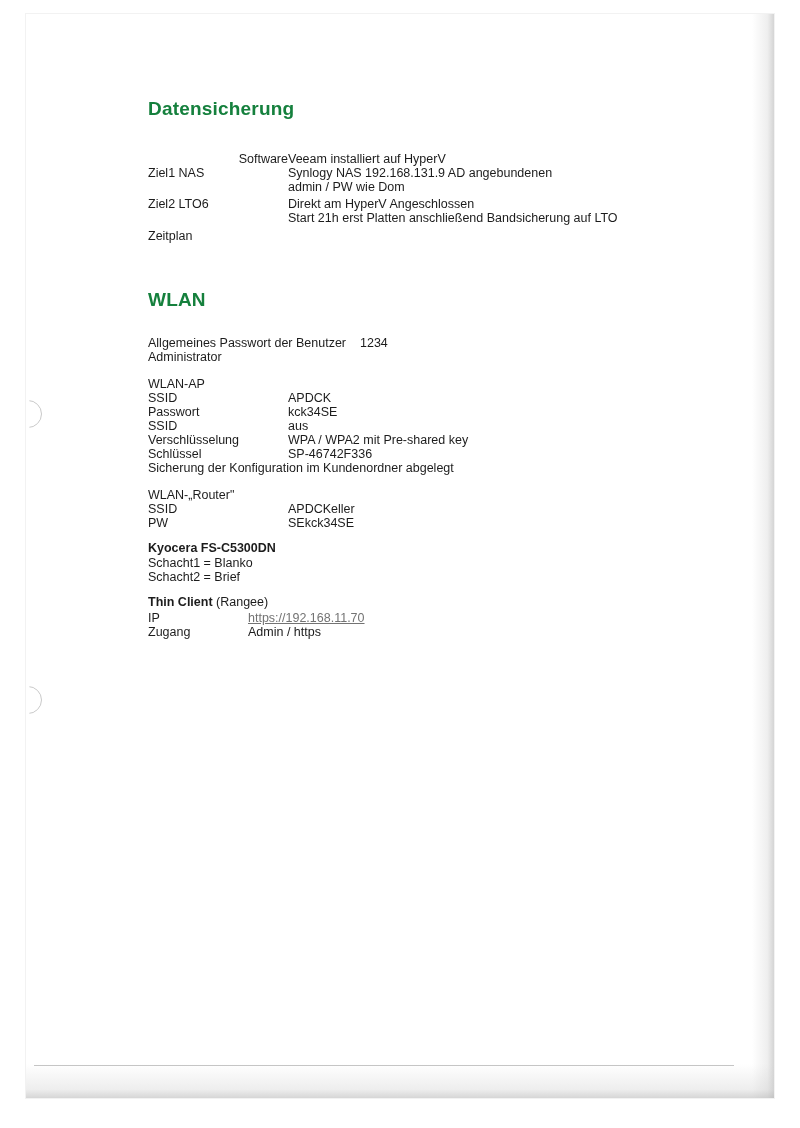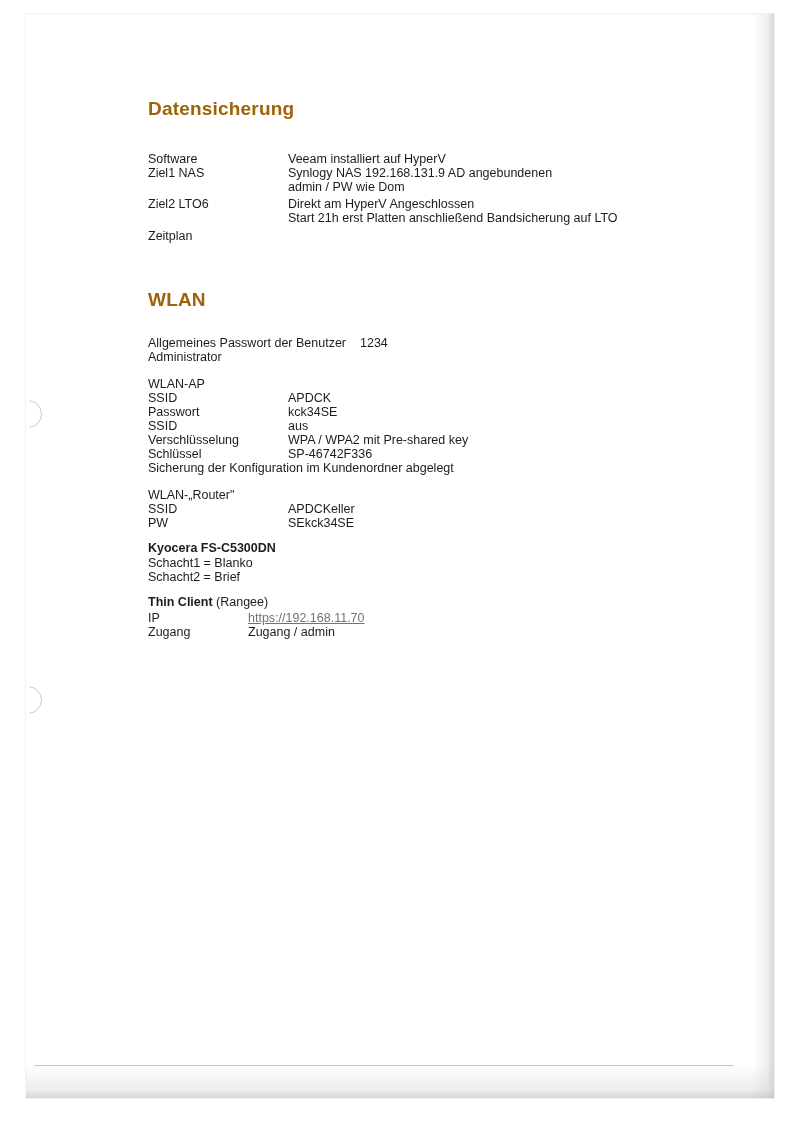--- a/index.html
+++ b/index.html
@@ -76,21 +76,21 @@
     width: 748px;
     height: 1084px;
   }
 
   h1.section-title {
     position: absolute;
     margin: 0;
     font-size: 19px;
     font-weight: bold;
     letter-spacing: 0.2px;
-    color: #a16207;
+    color: #15803d;
   }
   #title-datensicherung { left: 122px; top: 84px; }
   #title-wlan { left: 122px; top: 275px; }
 
   .row {
     position: absolute;
     font-size: 12.5px;
     line-height: 14.5px;
     white-space: nowrap;
     color: #1c1c1c;
@@ -133,21 +133,21 @@
 
 <div class="page">
   <div class="hole h1"></div>
   <div class="hole h2"></div>
 
   <div class="content">
 
     <h1 class="section-title" id="title-datensicherung">Datensicherung</h1>
 
     <div class="row" style="left:122px; top:138px;">
-      <span class="lbl" style="width:140px;">Software</span><span class="val">Veeam installiert auf HyperV</span>
+      <span class="lbl" style="width:140px;text-align:right;">Software</span><span class="val">Veeam installiert auf HyperV</span>
     </div>
 
     <div class="row" style="left:122px; top:152px;">
       <span class="lbl" style="width:140px;">Ziel1 NAS</span><span class="val">Synlogy NAS 192.168.131.9 AD angebundenen</span>
     </div>
     <div class="cont-val" style="left:262px; top:166px;">admin / PW wie Dom</div>
 
     <div class="row" style="left:122px; top:183px;">
       <span class="lbl" style="width:140px;">Ziel2 LTO6</span><span class="val">Direkt am HyperV Angeschlossen</span>
     </div>
@@ -195,21 +195,21 @@
     <div class="single" style="left:122px; top:556px;">Schacht2 = Brief</div>
 
     <div class="heading-small" style="left:122px; top:581px;">
       <span>Thin Client</span>
       <span class="reg">(Rangee)</span>
     </div>
     <div class="row" style="left:122px; top:597px;">
       <span class="lbl" style="width:100px;">IP</span><span class="val link">https://192.168.11.70</span>
     </div>
     <div class="row" style="left:122px; top:611px;">
-      <span class="lbl" style="width:100px;">Zugang</span><span class="val">Zugang / admin</span>
+      <span class="lbl" style="width:100px;">Zugang</span><span class="val">Admin / https</span>
     </div>
 
   </div>
 
   <div class="scan-line-bottom"></div>
   <div class="scan-edge-right"></div>
   <div class="scan-edge-bottom"></div>
 </div>
 
 </body></html>

